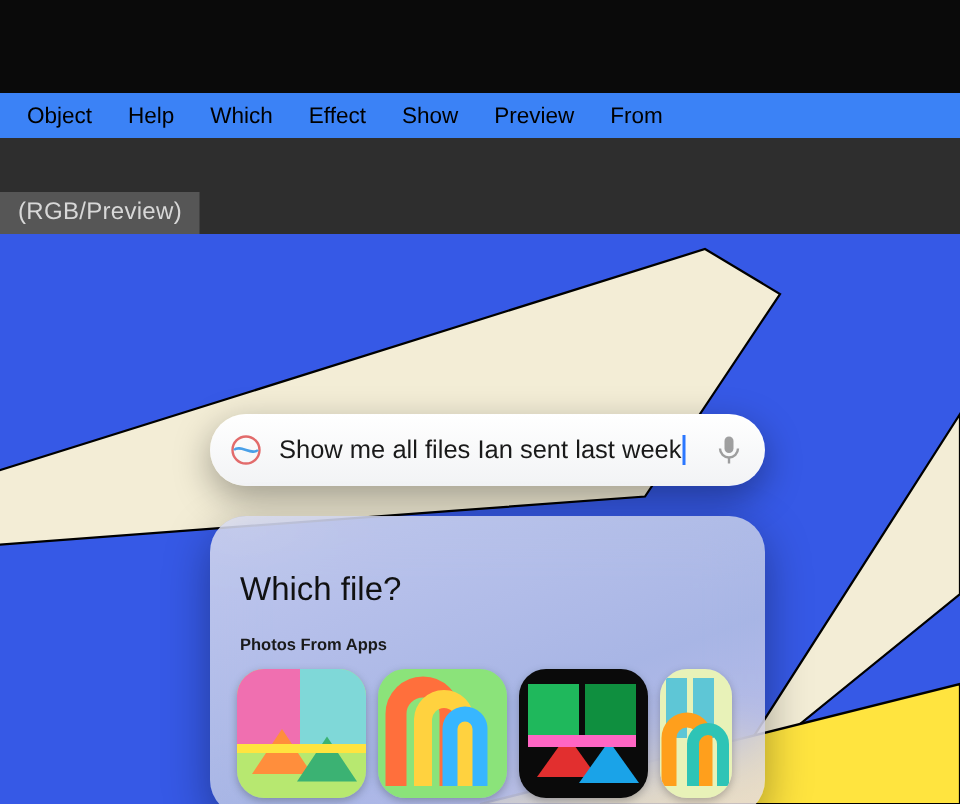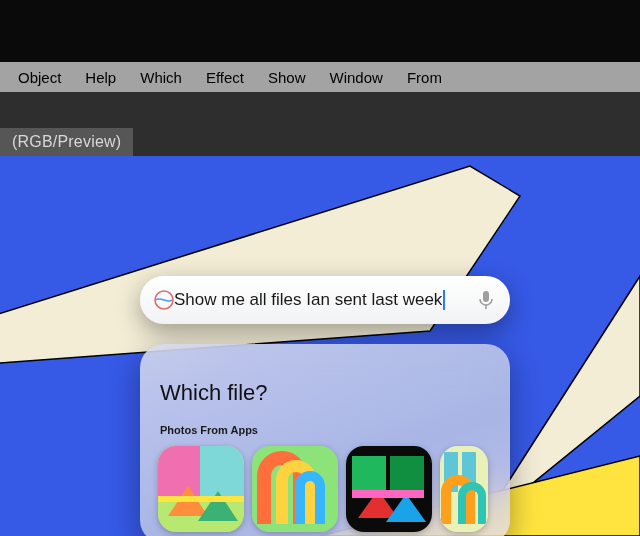--- a/index.html
+++ b/index.html
@@ -3,41 +3,41 @@
 <meta charset="utf-8">
 <style>
   * { margin:0; padding:0; box-sizing:border-box; }
   html,body { width:640px; height:536px; overflow:hidden; font-family:-apple-system,"SF Pro Text","Segoe UI",Helvetica,Arial,sans-serif; }
   .root { position:relative; width:640px; height:536px; background:#0a0a0a; }
 
   
   .titlebar { height:62px; background:#0a0a0a; }
 
   
-  .menubar { display:flex; align-items:center; height:30px; background:#a3a3a3; padding:0 6px; font-size:15px; color:#000; }
+  .menubar { display:flex; align-items:center; height:30px; background:#3b82f6; padding:0 6px; font-size:15px; color:#000; }
   .menubar .item { padding:0 12px; cursor:pointer; }
 
   
   .subbar { height:36px; background:#2e2e2e; }
 
   
   .tabrow { height:28px; background:#2e2e2e; display:flex; align-items:stretch; }
   .tab { background:#565656; color:#d8d8d8; font-size:16px; padding:0 12px; display:flex; align-items:center; border-radius:0; letter-spacing:.2px; }
 
   
   .canvas { position:absolute; left:0; top:156px; right:0; bottom:0; background:#3659e6; overflow:hidden; }
   .canvas svg { position:absolute; inset:0; width:100%; height:100%; }
 
   
   .panel { position:absolute; left:140px; top:276px; width:370px; }
   .searchbar {
     display:flex; align-items:center; height:48px; border-radius:26px;
     background:linear-gradient(180deg,#ffffff 0%,#f2f3f5 100%);
     box-shadow:0 8px 24px rgba(0,0,0,.35);
-    padding:0 16px 0 14px; 
+    padding:0 16px 0 14px; gap:12px;
   }
   .searchbar .app-icon svg{display:block;}
   .searchbar .query { flex:1; font-size:17px; color:#1a1a1a; white-space:nowrap; font-weight:400; }
   .searchbar .caret { display:inline-block; width:1.5px; height:20px; background:#2b77ff; vertical-align:middle; margin-left:1px; animation:blink 1s step-end infinite; }
   @keyframes blink { 50%{opacity:0;} }
   .searchbar .mic svg{display:block;opacity:.55;}
 
   .resultcard {
     margin-top:20px; border-radius:24px; padding:20px 18px 0 18px;
     background:linear-gradient(160deg, rgba(232,232,240,.78) 0%, rgba(200,208,228,.78) 60%, rgba(230,220,238,.78) 100%);
@@ -58,21 +58,21 @@
 <div class="root">
 
   <div class="titlebar"></div>
 
   <div class="menubar">
     <div class="item">Object</div>
     <div class="item">Help</div>
     <div class="item">Which</div>
     <div class="item">Effect</div>
     <div class="item">Show</div>
-    <div class="item">Window</div>
+    <div class="item">Preview</div>
     <div class="item">From</div>
   </div>
 
   <div class="subbar"></div>
 
   <div class="tabrow">
     <div class="tab">(RGB/Preview)</div>
   </div>
 
   <div class="canvas">

